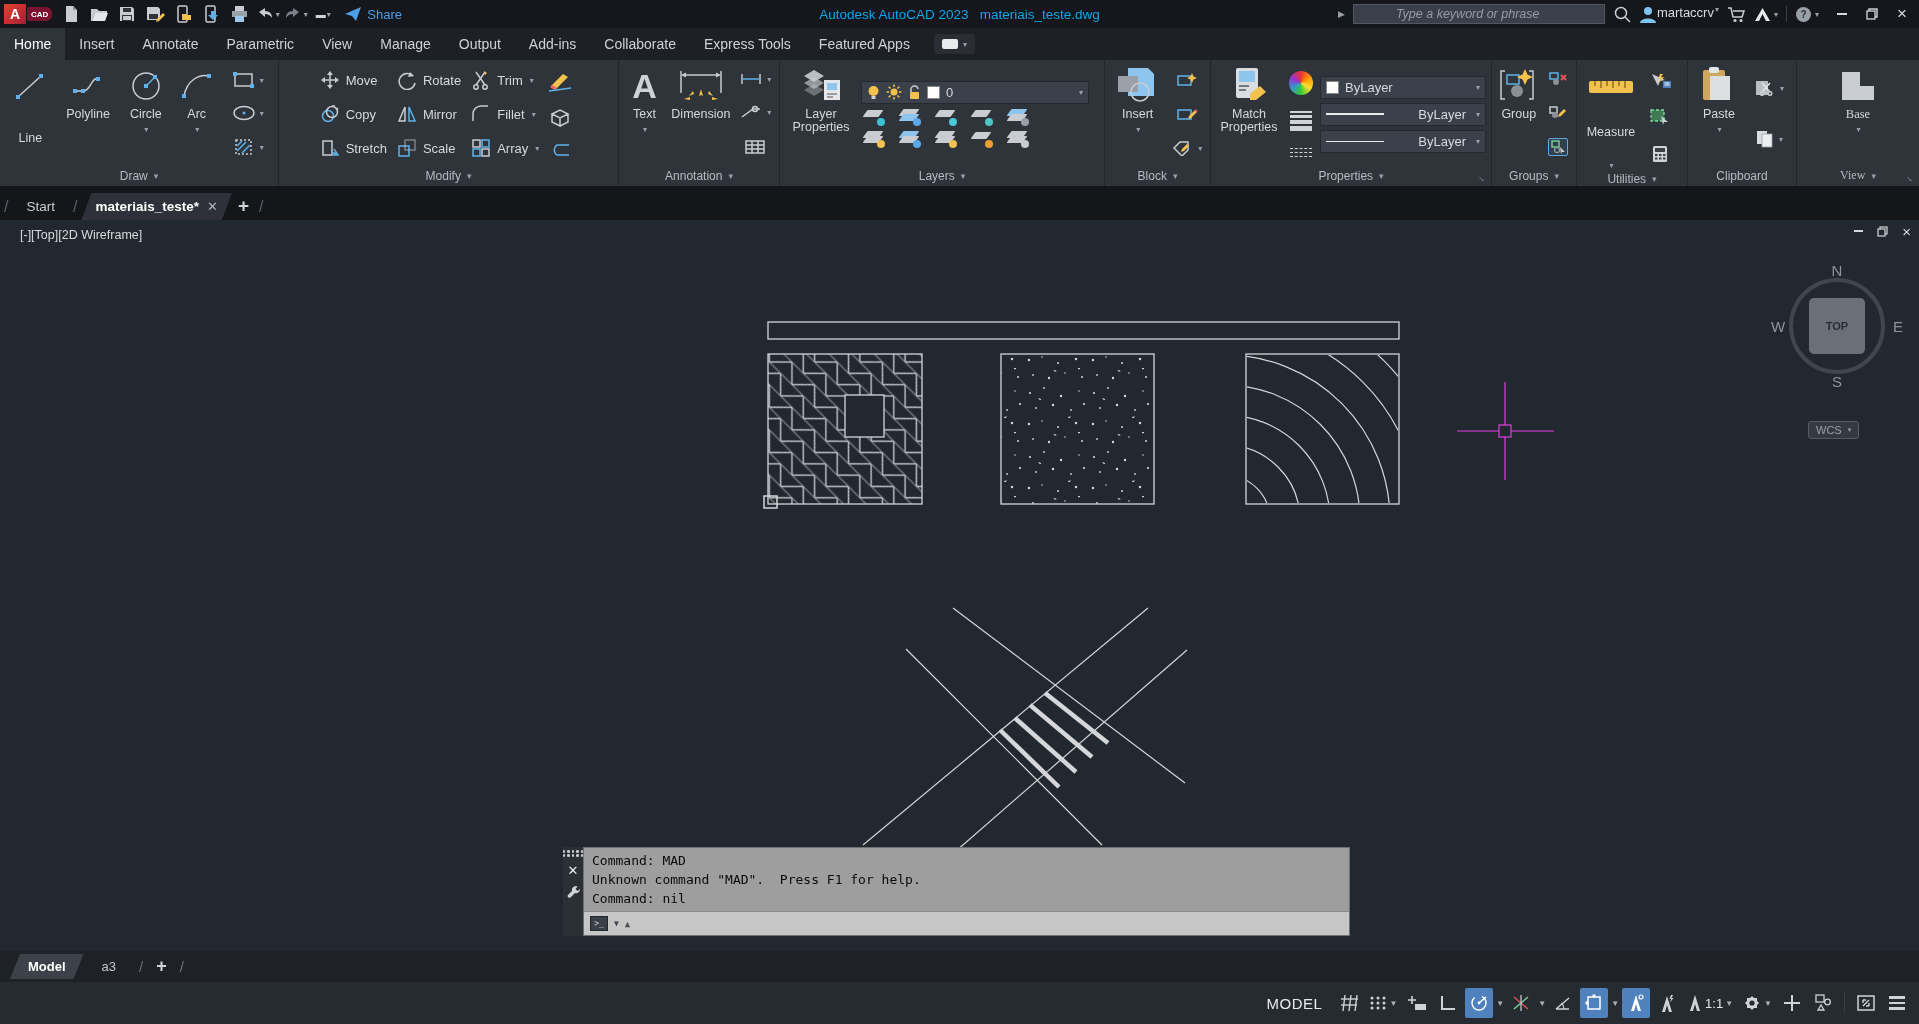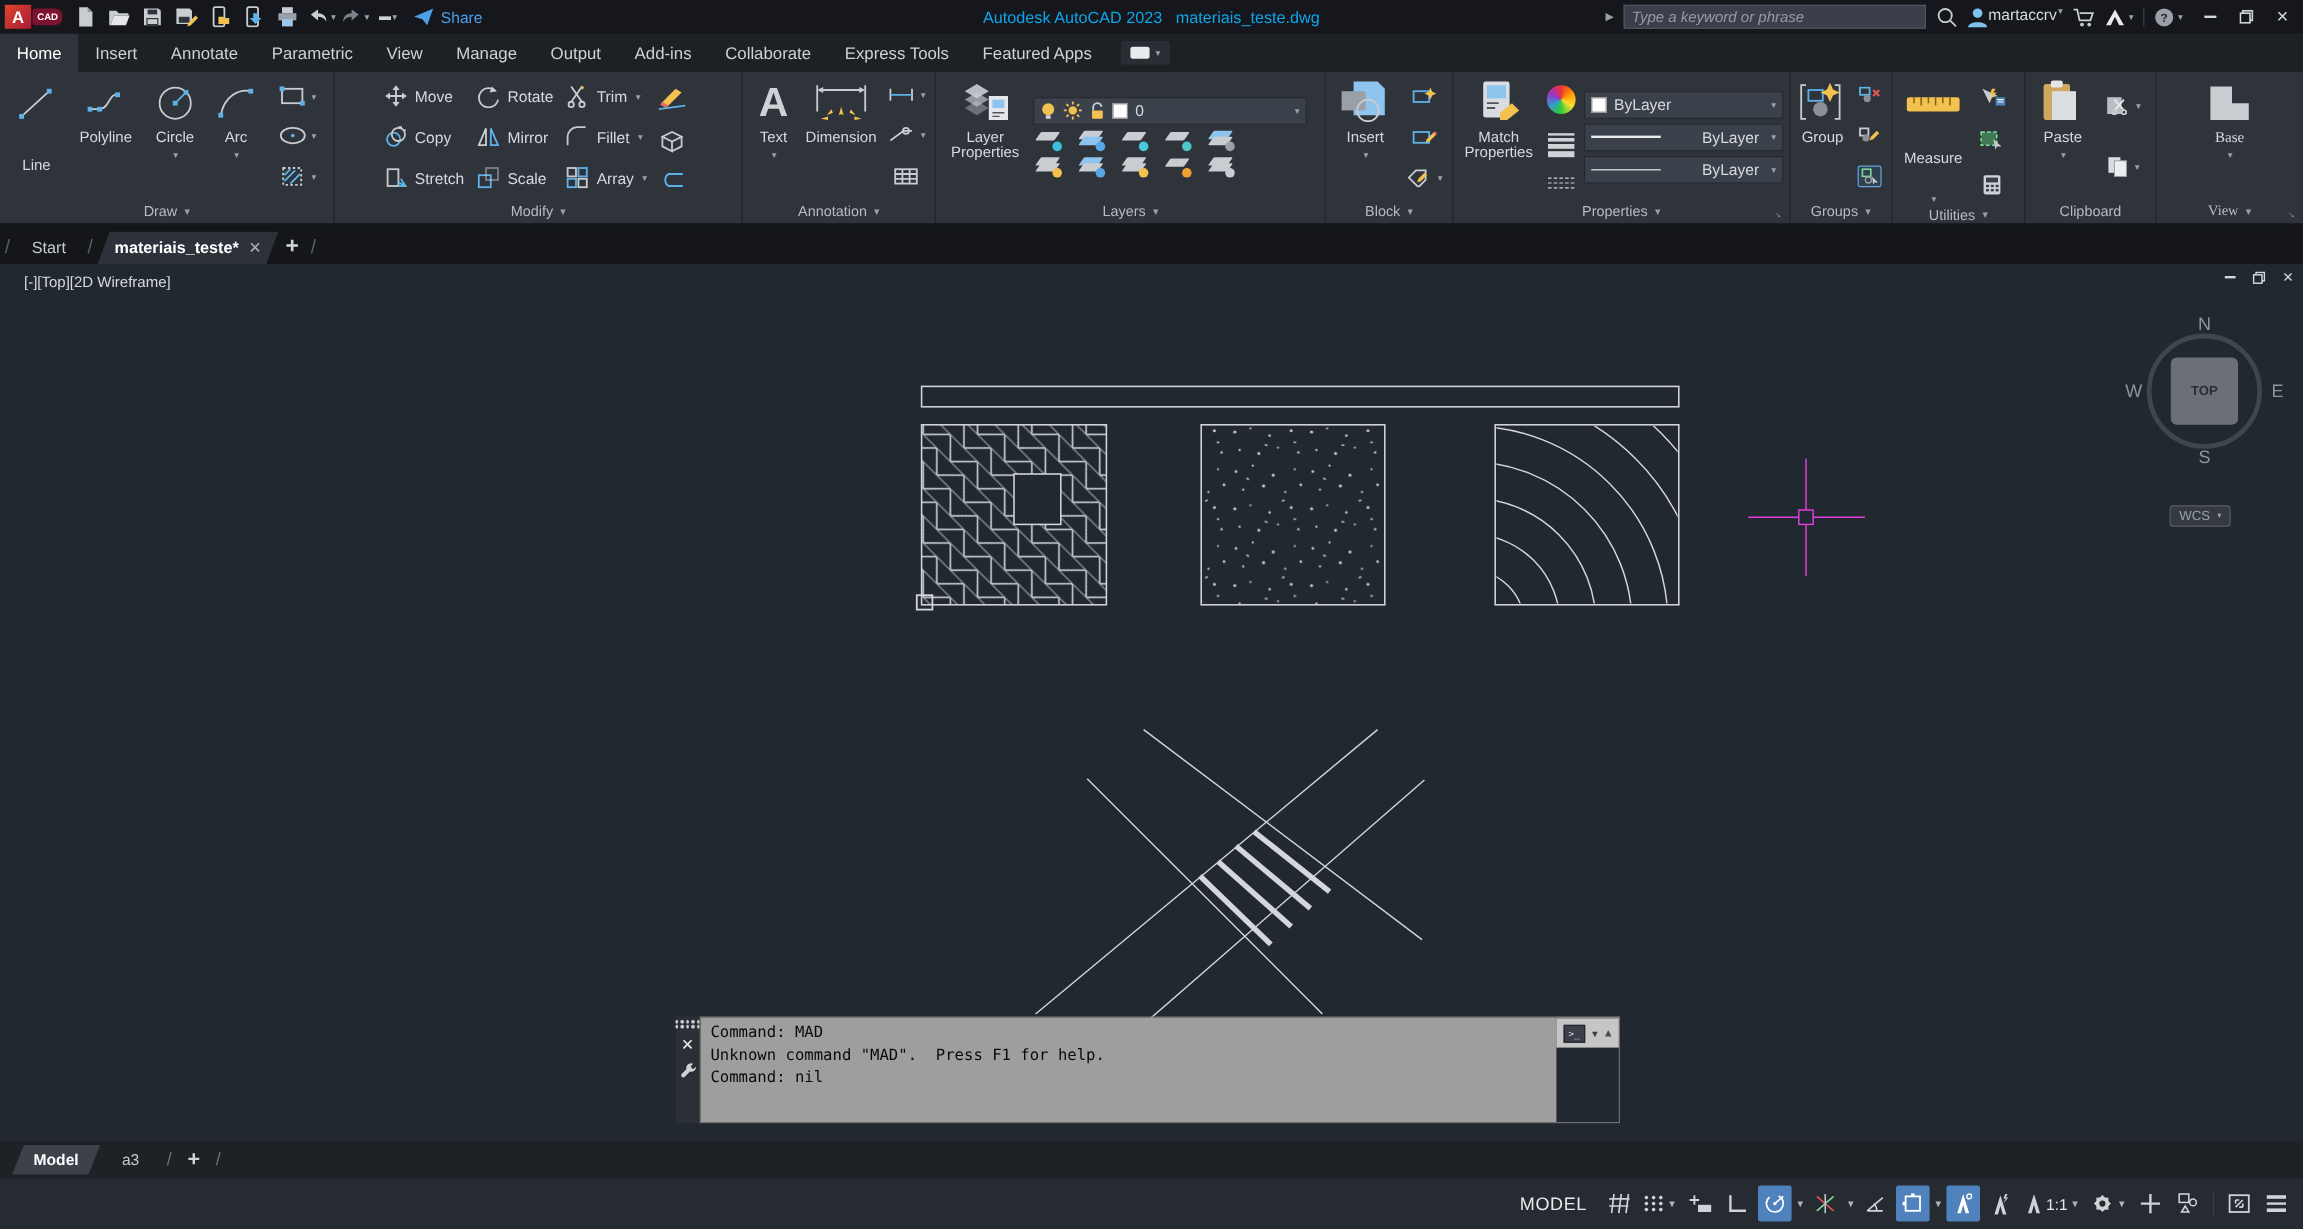--- a/index.html
+++ b/index.html
@@ -12,21 +12,21 @@
   .acad-logo { display:flex; align-items:center; margin:0 6px 0 4px; gap:1px; }
   .acad-a { width:22px; height:20px; background:linear-gradient(135deg,#e0452e,#a81b35); color:#fff; font-weight:bold; font-size:14px; display:flex; align-items:center; justify-content:center; }
   .acad-cad { background:#7a1230; color:#fff; font-size:8px; font-weight:bold; padding:2px 4px; border-radius:2px 6px 6px 2px; height:14px; display:flex; align-items:center; }
   .qat { display:flex; align-items:center; gap:2px; }
   .qat-btn { width:26px; height:24px; display:flex; align-items:center; justify-content:center; }
   .caret { color:#9aa0a8; font-size:8px; margin-left:1px; }
   .share { display:flex; align-items:center; gap:5px; color:#4d9fe8; margin-left:6px; font-size:13px; }
   .tb-title { position:absolute; left:0; right:0; text-align:center; pointer-events:none; font-size:13.5px; color:#0ea5e9; }
   .tb-right { margin-left:auto; display:flex; align-items:center; gap:8px; padding-right:2px; z-index:2; }
   .searchbox { width:252px; height:20px; background:#3a3f49; border:1px solid #51565f; display:flex; align-items:center; padding:0 6px; }
-  .searchbox input { background:transparent; border:none; outline:none; width:100%; font-style:italic; color:#969ca4; font-size:12.5px; font-family:"Liberation Sans",sans-serif; }
+  .searchbox input { background:transparent; border:none; outline:none; width:100%; font-style:italic; color:#969ca4; font-size:12.5px; font-family:"Liberation Sans",sans-serif;margin-left:36px; }
   .searchbox input::placeholder { color:#969ca4; }
   .tb-user { display:flex; gap:0; color:#d7dadd; }
   .win-btns { display:flex; align-items:center; }
   .win-btn { width:30px; height:26px; display:flex; align-items:center; justify-content:center; color:#d7dadd; }
   .sep-v { width:1px; height:16px; background:#3a3f46; }
 
   
   .tabrow { height:32px; background:#1d2025; display:flex; align-items:stretch; color:#ced2d7; font-size:14px; flex:none; }
   .rtab { padding:0 14px; display:flex; align-items:center; cursor:default; }
   .rtab.active { background:#2f333a; color:#fff; }
@@ -76,21 +76,21 @@
   .vc-face { position:absolute; left:28px; top:28px; width:56px; height:56px; background:#6b7078; border-radius:5px; display:flex; align-items:center; justify-content:center; color:#2a2d31; font-weight:bold; font-size:11px; }
   .vc-n { position:absolute; left:50%; top:-8px; transform:translateX(-50%); color:#8f959c; font-size:15px; }
   .vc-s { position:absolute; left:50%; bottom:-8px; transform:translateX(-50%); color:#8f959c; font-size:15px; }
   .vc-w { position:absolute; left:-10px; top:50%; transform:translateY(-50%); color:#8f959c; font-size:15px; }
   .vc-e { position:absolute; right:-10px; top:50%; transform:translateY(-50%); color:#8f959c; font-size:15px; }
   .wcs { position:absolute; left:1808px; top:201px; height:18px; background:#343942; border:1px solid #565c66; border-radius:3px; color:#9aa1a9; font-size:11px; display:flex; align-items:center; padding:0 7px; gap:5px; }
 
   
   .cmdwin { position:absolute; left:563px; top:627px; width:787px; height:89px; display:flex; }
   .cmd-dock { width:20px; background:#2b2f36; display:flex; flex-direction:column; align-items:center; padding-top:3px; gap:8px; }
-  .cmd-main { flex:1; display:flex; border:1px solid #6f6f6f; }
+  .cmd-main { flex:1; display:flex; flex-direction:column; border:1px solid #6f6f6f; }
   .cmd-hist { flex:1; background:#9e9e9e; color:#0a0a0a; font-family:"DejaVu Sans Mono",monospace; font-size:13px; line-height:19px; padding:3px 8px; white-space:pre; }
   .cmd-input { height:25px; background:#c6c6c6; border-top:1px solid #8a8a8a; display:flex; align-items:center; padding:0 6px; gap:6px; font-family:"DejaVu Sans Mono",monospace; }
   .cmd-input .prompt-ic { width:18px; height:15px; background:#3a3f49; border:1px solid #23262b; color:#cfd3d7; font-size:8px; display:flex; align-items:center; justify-content:center; }
   .cmd-input input { flex:1; background:transparent; border:none; outline:none; font-style:italic; color:#4f4f4f; font-size:13.5px; font-family:"DejaVu Sans Mono",monospace; }
   .cmd-input input::placeholder{ color:#4f4f4f; }
   .dotgrid { display:grid; grid-template-columns:repeat(5,3px); gap:1.5px; }
   .dotgrid i { width:2.5px; height:2.5px; background:#c9cdd2; border-radius:50%; }
 
   
   .modeltabs { height:31px; background:#1e2126; display:flex; align-items:center; color:#c3c7cc; font-size:13px; flex:none; padding-left:10px; }

